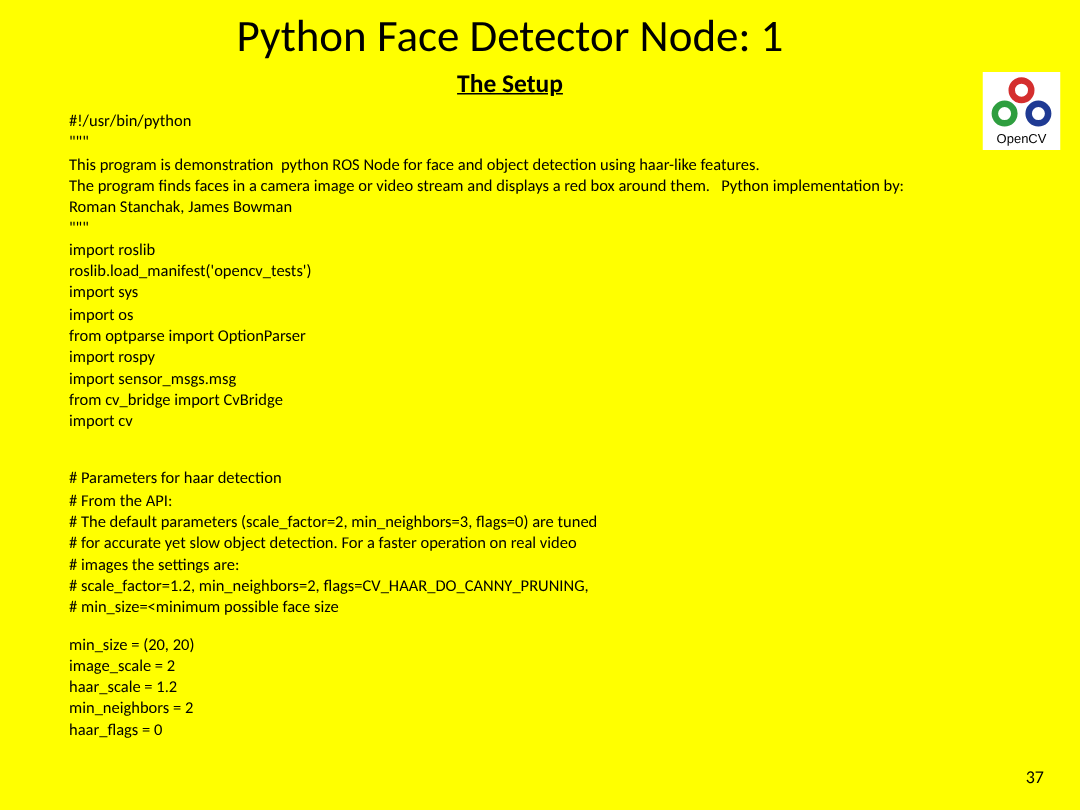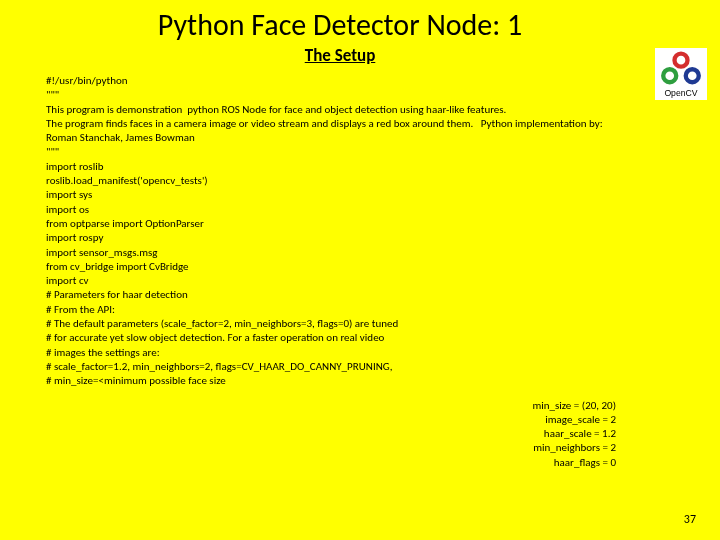--- a/index.html
+++ b/index.html
@@ -39,22 +39,22 @@
   .logo svg { width: 52px; height: 52px; }
   .code-block {
     padding-left: 46px;
     padding-right: 104px;
     font-family: Calibri, Arial, sans-serif;
     font-size: 11px;
     line-height: 1.3;
     color: #000;
     white-space: pre-wrap;
   }
-  .code-block.second { margin-top: 0; }
-  .code-block.third { margin-top: 10px; text-align: right; }
+  .code-block.second { margin-top: 24px; }
+  .code-block.third { margin-top: 10px; }
   .page-num {
     position: absolute;
     bottom: 14px;
     right: 24px;
     font-size: 12px;
     color: #000;
     text-align: right;
   }
 </style>
 </head>

